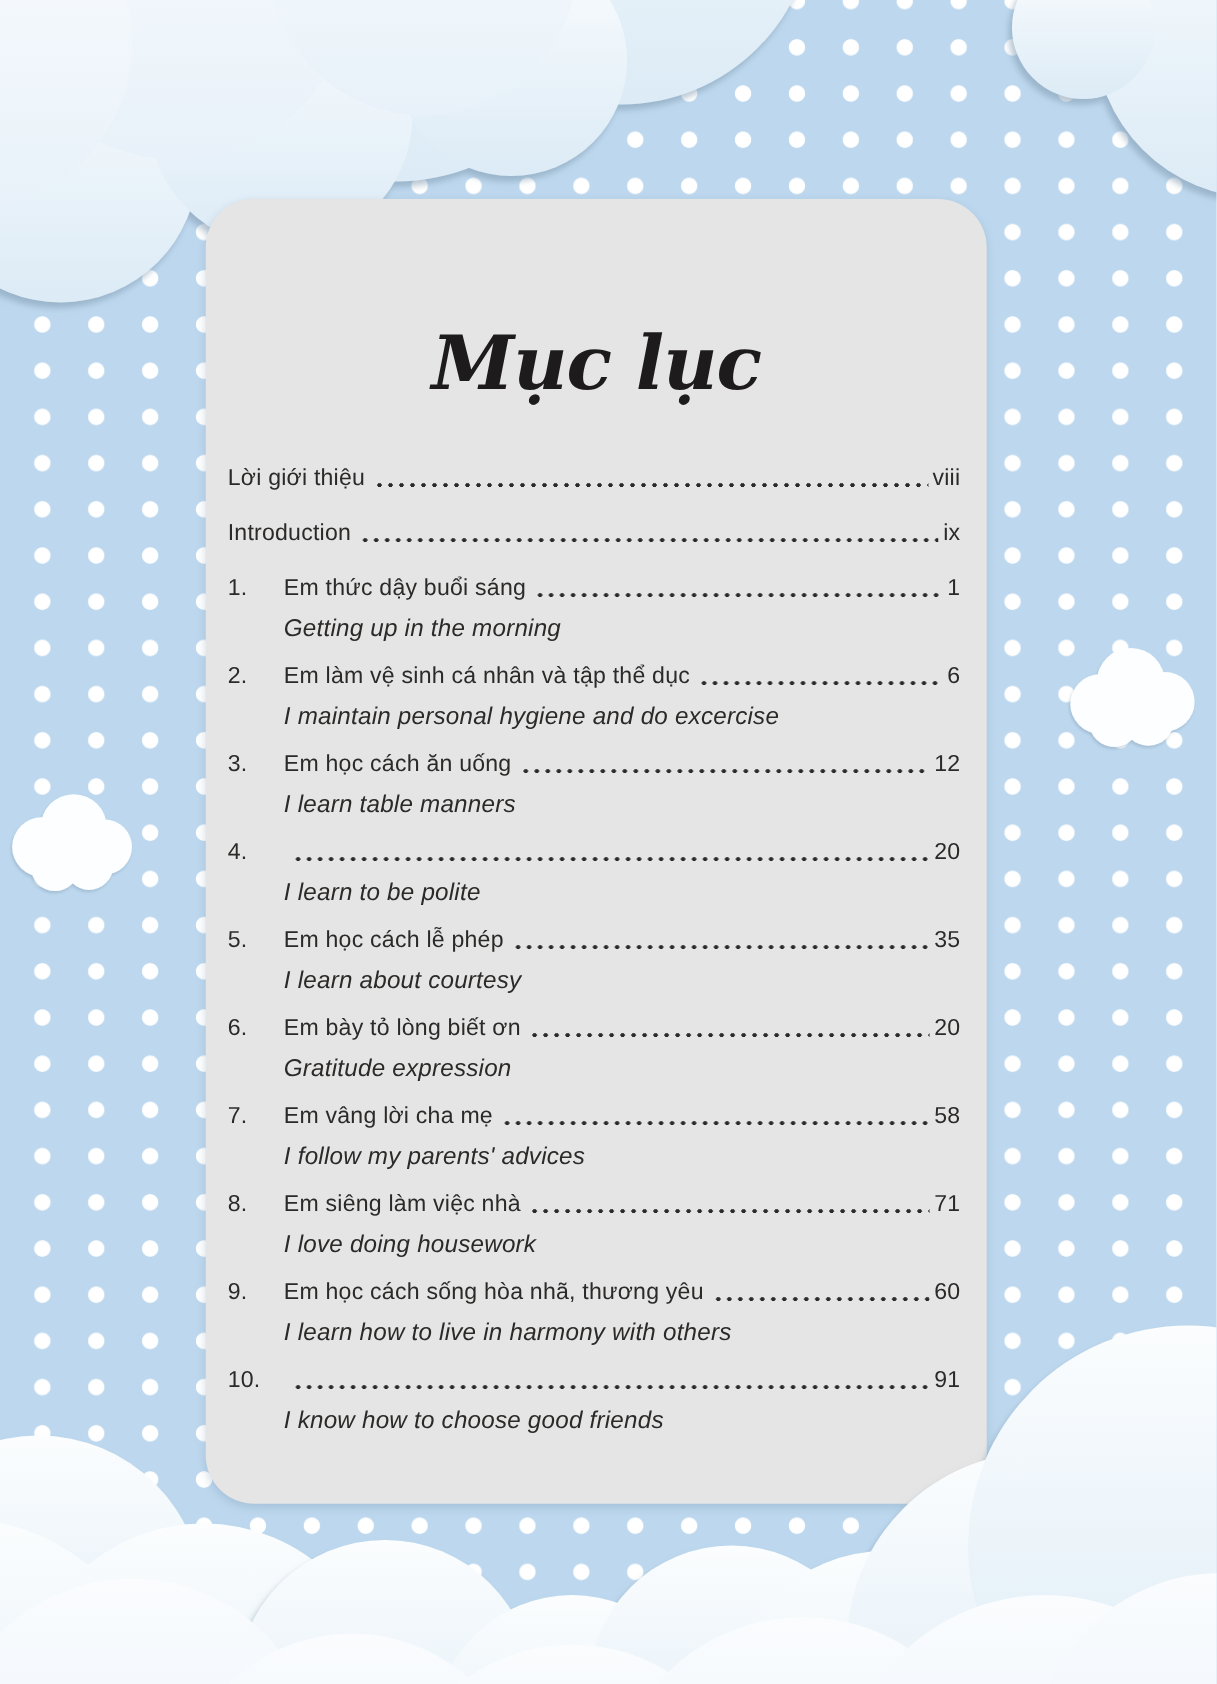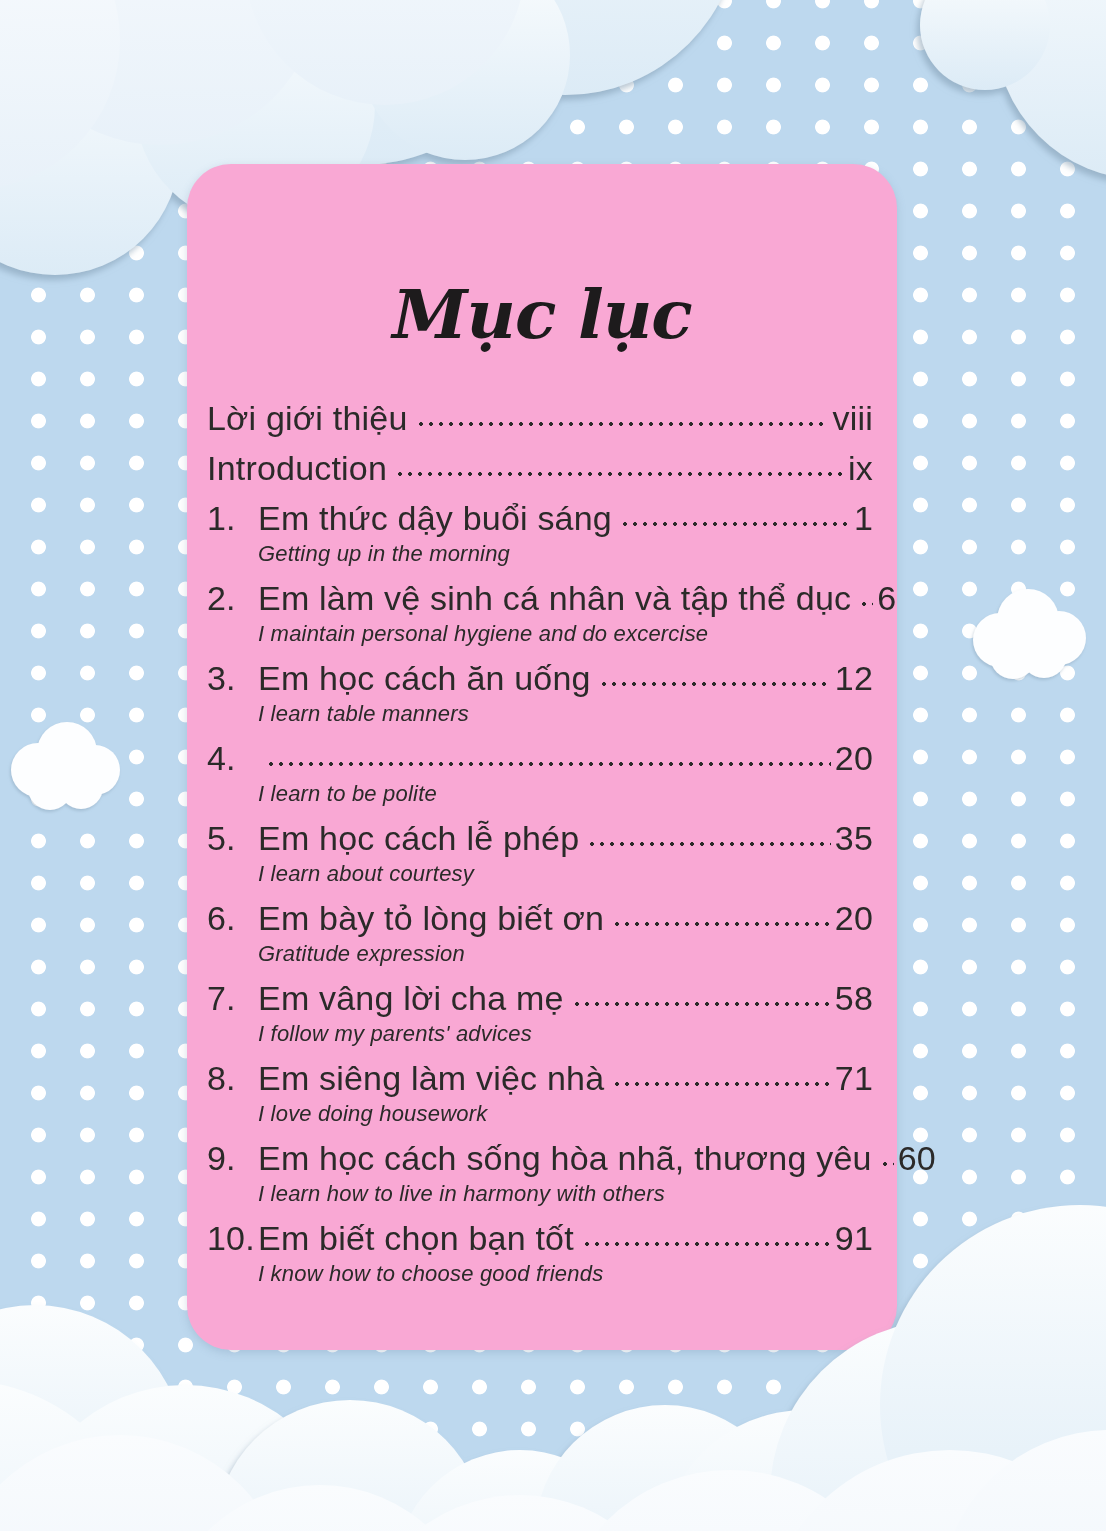--- a/index.html
+++ b/index.html
@@ -26,24 +26,24 @@
     background-position: 14px 22px;
     z-index: 0;
   }
   .clouds-back { position: absolute; left: 0; top: 0; z-index: 1; }
   .clouds-front { position: absolute; left: 0; top: 0; z-index: 3; pointer-events: none; }
 
   
   .card {
     position: absolute;
     left: 187px;
-    top: 164px;
+    top: 181px;
     width: 710px;
     height: 1186px;
-    background: #f9a8d4;
+    background: #e5e5e5;
     border-radius: 44px;
     box-shadow: 0 3px 8px rgba(110, 140, 170, 0.28);
     z-index: 2;
   }
   .page-title {
     margin: 112px 0 0 0;
     text-align: center;
     font-family: "DejaVu Serif", serif;
     font-style: italic;
     font-weight: bold;
@@ -52,21 +52,21 @@
     color: #1d1b1c;
     letter-spacing: -1px;
   }
   .toc {
     margin: 46px 24px 0 20px;
     color: #2b2a29;
   }
   .row {
     display: flex;
     align-items: center;
-    font-size: 34px;
+    font-size: 21px;
     line-height: 40px;
     letter-spacing: 0.2px;
     white-space: nowrap;
   }
   .row.front { margin-bottom: 10px; }
   .entry { margin-bottom: 8px; }
   .num {
     flex: 0 0 51px;
     width: 51px;
   }
@@ -244,21 +244,20 @@
             <span class="num">9.</span>
             <span class="t">Em học cách sống hòa nhã, thương yêu</span>
             <span class="leader"></span>
             <span class="pg">60</span>
           </div>
           <div class="sub">I learn how to live in harmony with others</div>
         </div>
         <div class="entry">
           <div class="row">
             <span class="num">10.</span>
-            <span class="t">Em biết chọn bạn tốt</span>
             <span class="leader"></span>
             <span class="pg">91</span>
           </div>
           <div class="sub">I know how to choose good friends</div>
         </div>
       </div>
   </div>
 
   <svg class="clouds-front" width="1106" height="1531" viewBox="0 0 1106 1531">
     <g filter="url(#cs)" fill="url(#cg)">

